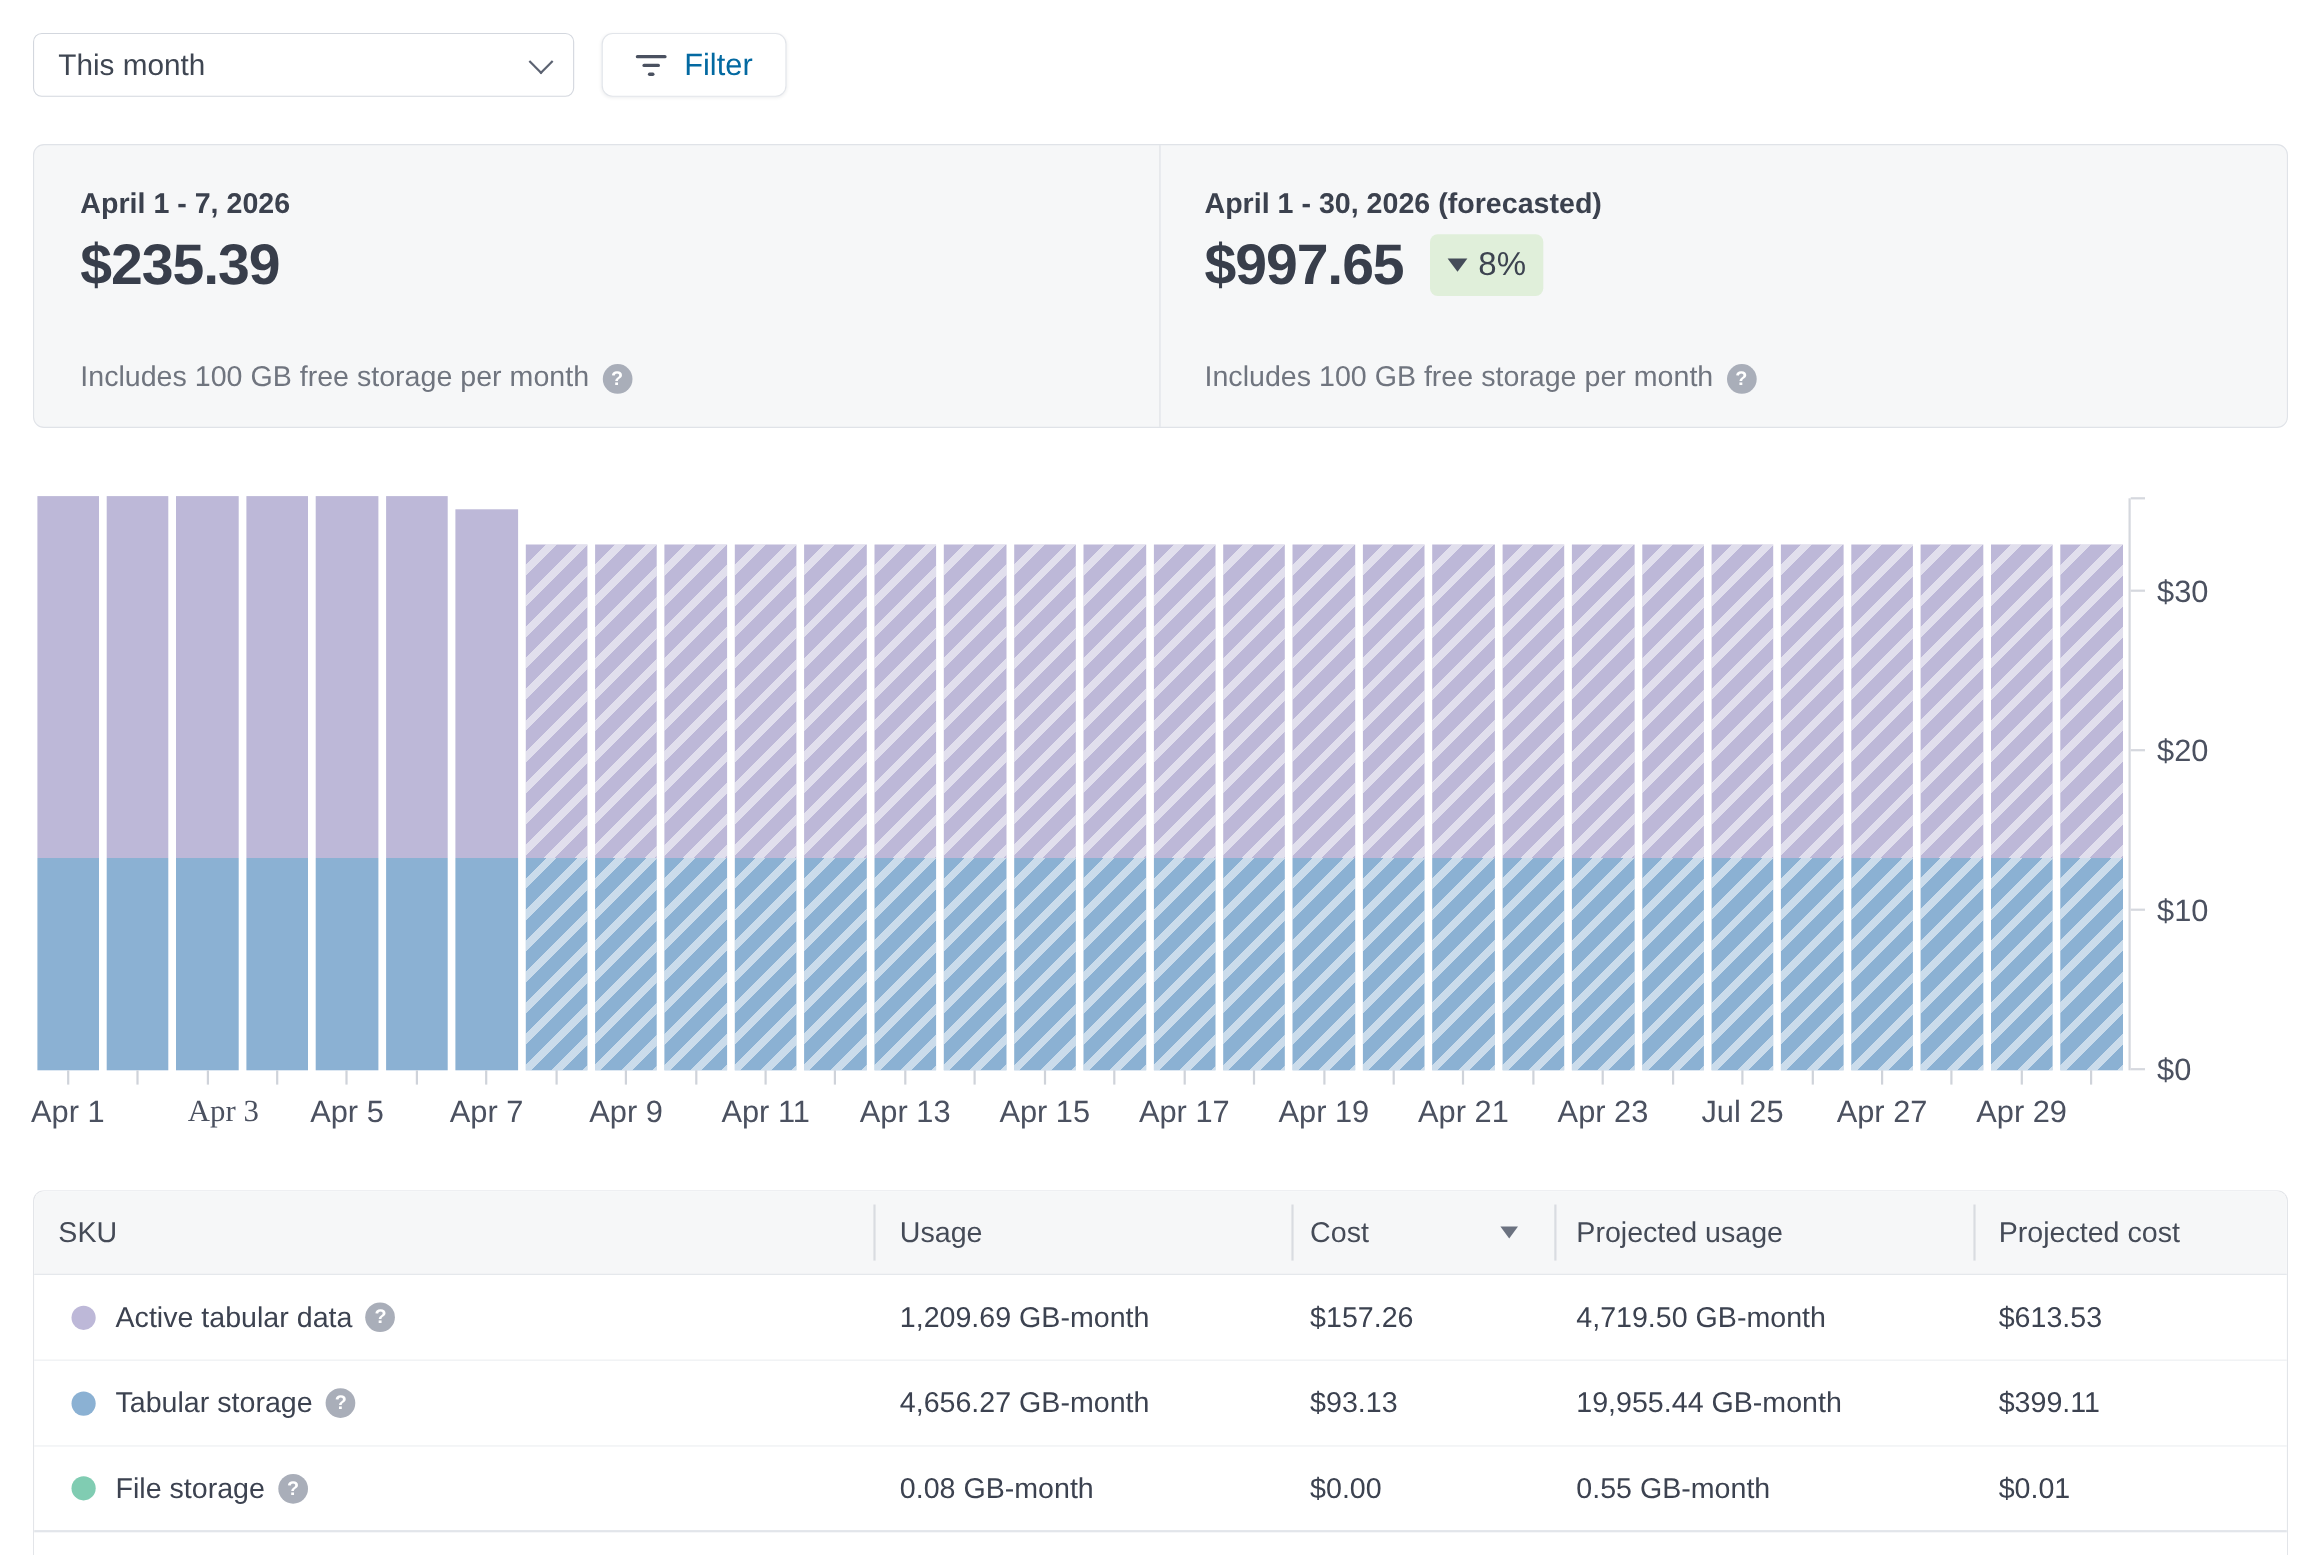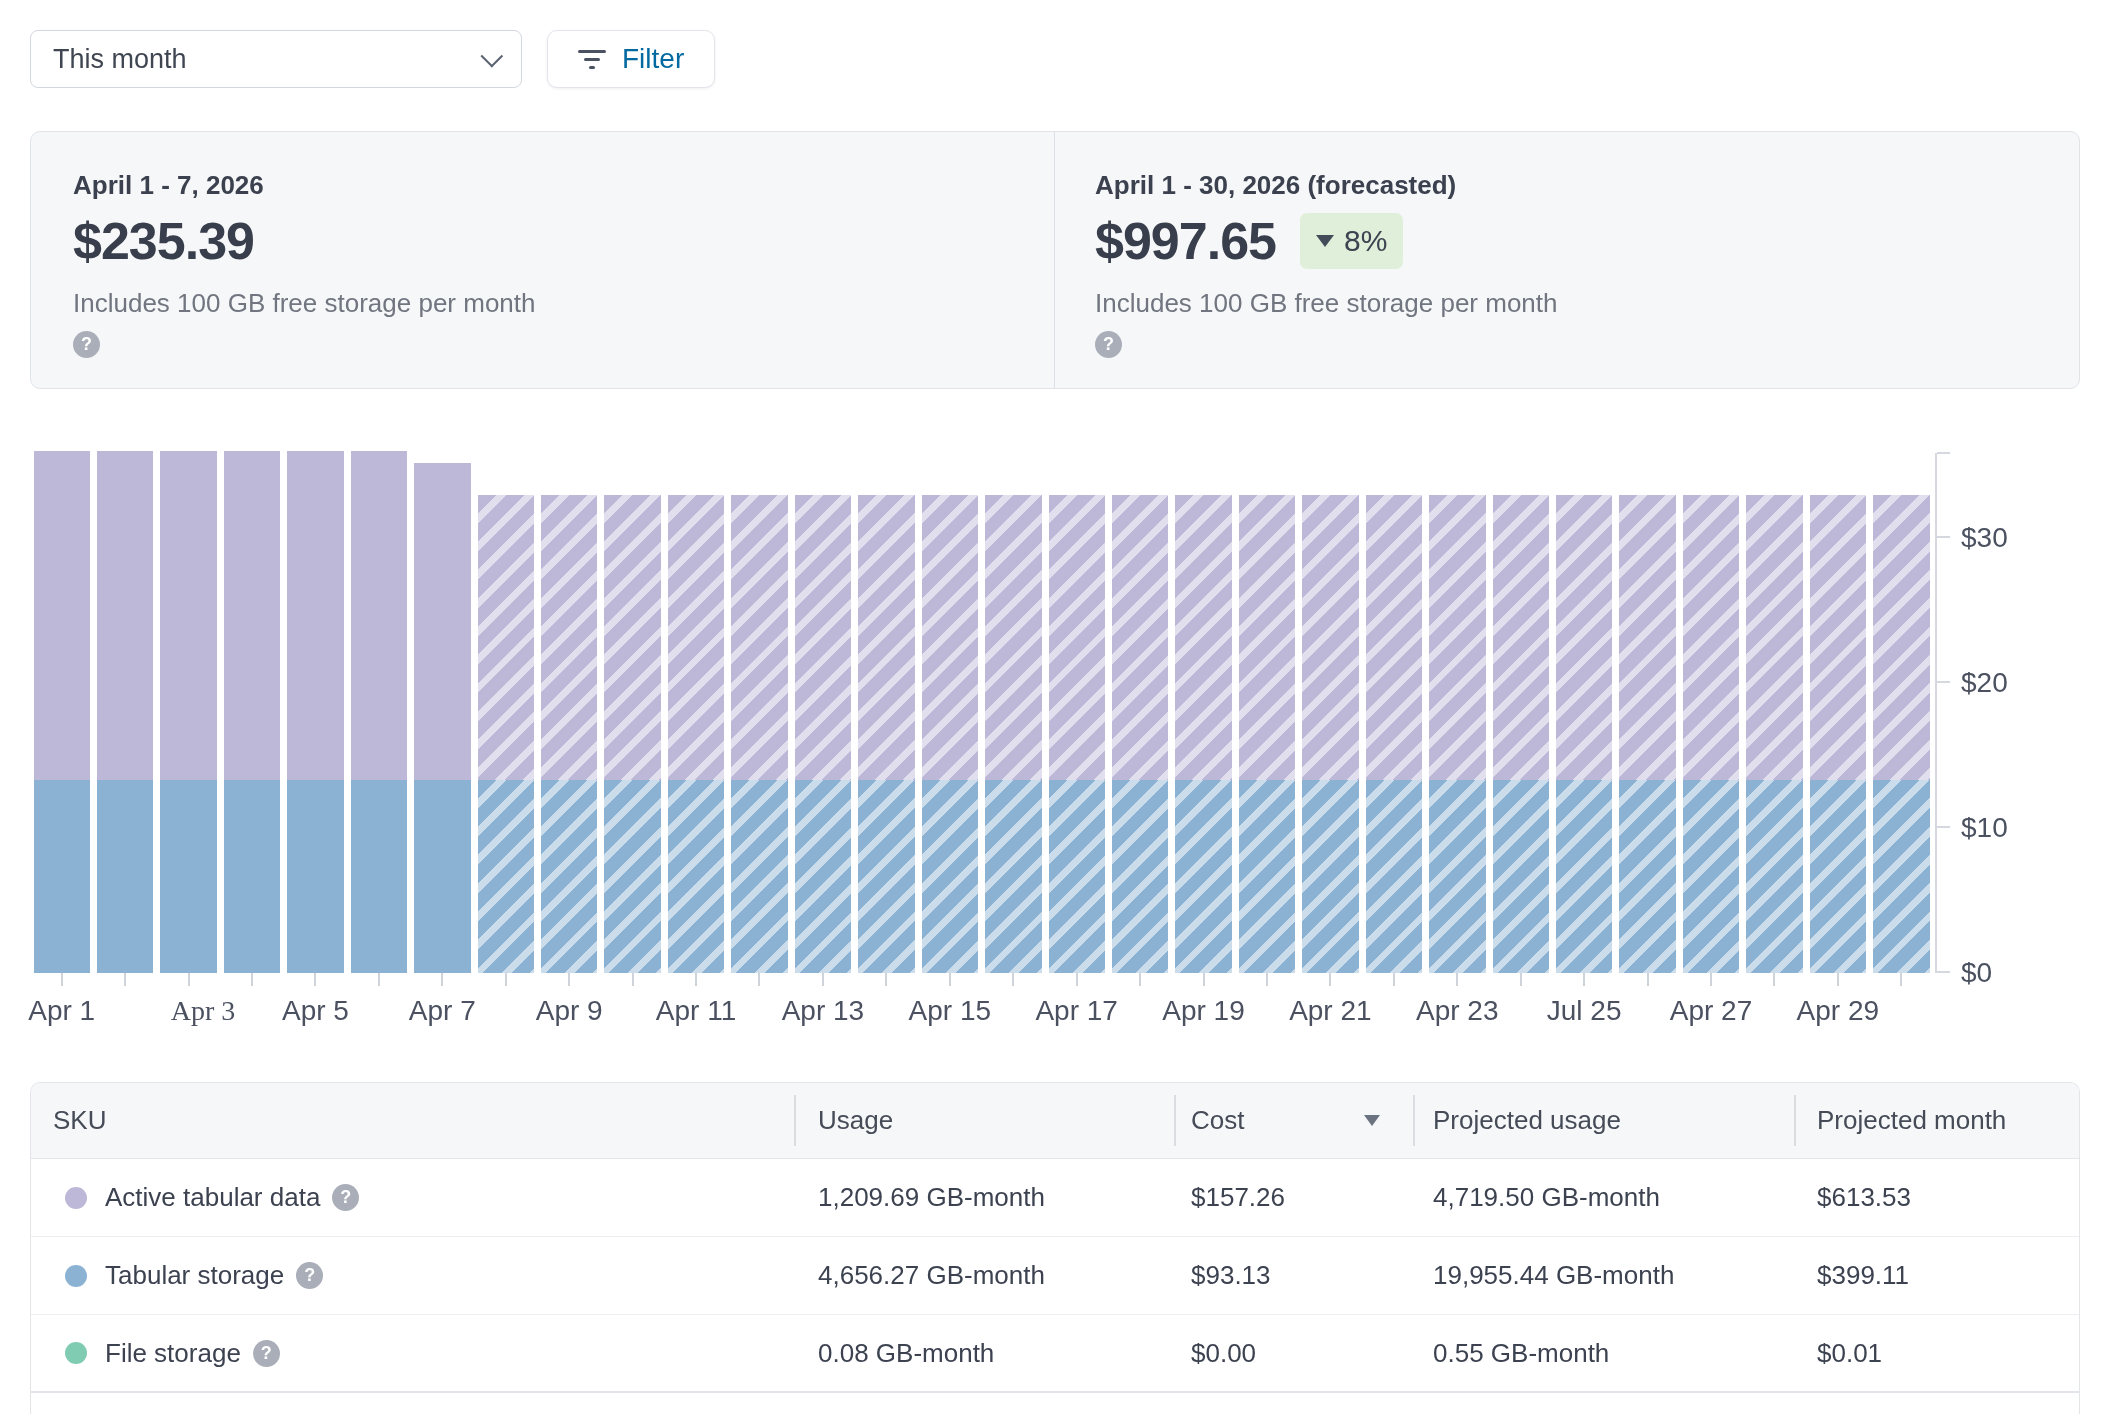--- a/index.html
+++ b/index.html
@@ -26,21 +26,21 @@
              border:1.5px solid #e0e3e8; border-radius:10px; display:flex; }
   .panel { flex:0 0 1023px; padding:38px 40px 30px 42px; display:flex; flex-direction:column; }
   .panel.right { flex:1 1 auto; border-left:1.5px solid #dcdfe5; padding-left:40px; }
   .p-label { font-size:26px; font-weight:bold; color:#3b414e; }
   .amount-row { display:flex; align-items:center; margin-top:10px; }
   .amount { font-size:52px; font-weight:600; color:#383e4b; letter-spacing:-1px; }
   .badge { margin-left:24px; background:#e0efda; border-radius:7px; height:56px; padding:0 16px;
            display:flex; align-items:center; gap:10px; font-size:30px; color:#3d4350; }
   .tri-down { width:0; height:0; border-left:9px solid transparent; border-right:9px solid transparent;
               border-top:12px solid #454c59; }
-  .note { margin-top:auto; font-size:26px; color:#70757f; display:flex; align-items:flex-start; gap:12px;flex-direction:column; }
+  .note { margin-top:auto; font-size:26px; color:#70757f; display:flex; align-items:flex-end; gap:12px; }
   .help { width:27px; height:27px; border-radius:50%; background:#a9aeb9; color:#fff; font-size:18px;
           font-weight:bold; display:inline-flex; align-items:center; justify-content:center; cursor:pointer; flex:0 0 auto; }
 
   
   .chart { position:absolute; left:30px; top:448px; width:2080px; height:590px; }
   .plot { position:absolute; left:0; top:0; width:1903px; height:525px; display:flex; align-items:flex-end; }
   .slot { flex:1 1 0; padding:0 3.5px; display:flex; align-items:flex-end; height:100%; }
   .bar { width:100%; display:flex; flex-direction:column; justify-content:flex-end; cursor:pointer; }
   .seg { width:100%; }
   .seg.purple { background:#bdb8d8; }
@@ -371,21 +371,21 @@
 
   <div class="sku-table">
     <div class="thead">
       <div class="th c-sku">SKU</div>
       <div class="th c-usage">Usage</div>
       <div class="th c-cost">
         <span>Cost</span>
         <span class="sort-tri"></span>
       </div>
       <div class="th c-pusage">Projected usage</div>
-      <div class="th c-pcost">Projected month</div>
+      <div class="th c-pcost">Projected cost</div>
       <div class="th-div d1"></div>
         <div class="th-div d2"></div>
         <div class="th-div d3"></div>
         <div class="th-div d4"></div>
     </div>
     <div id="tbody">
         <div class="trow">
           <div class="td c-sku-row">
             <span class="dot" style="background: rgb(189, 184, 216);"></span>
             <span>Active tabular data</span>

